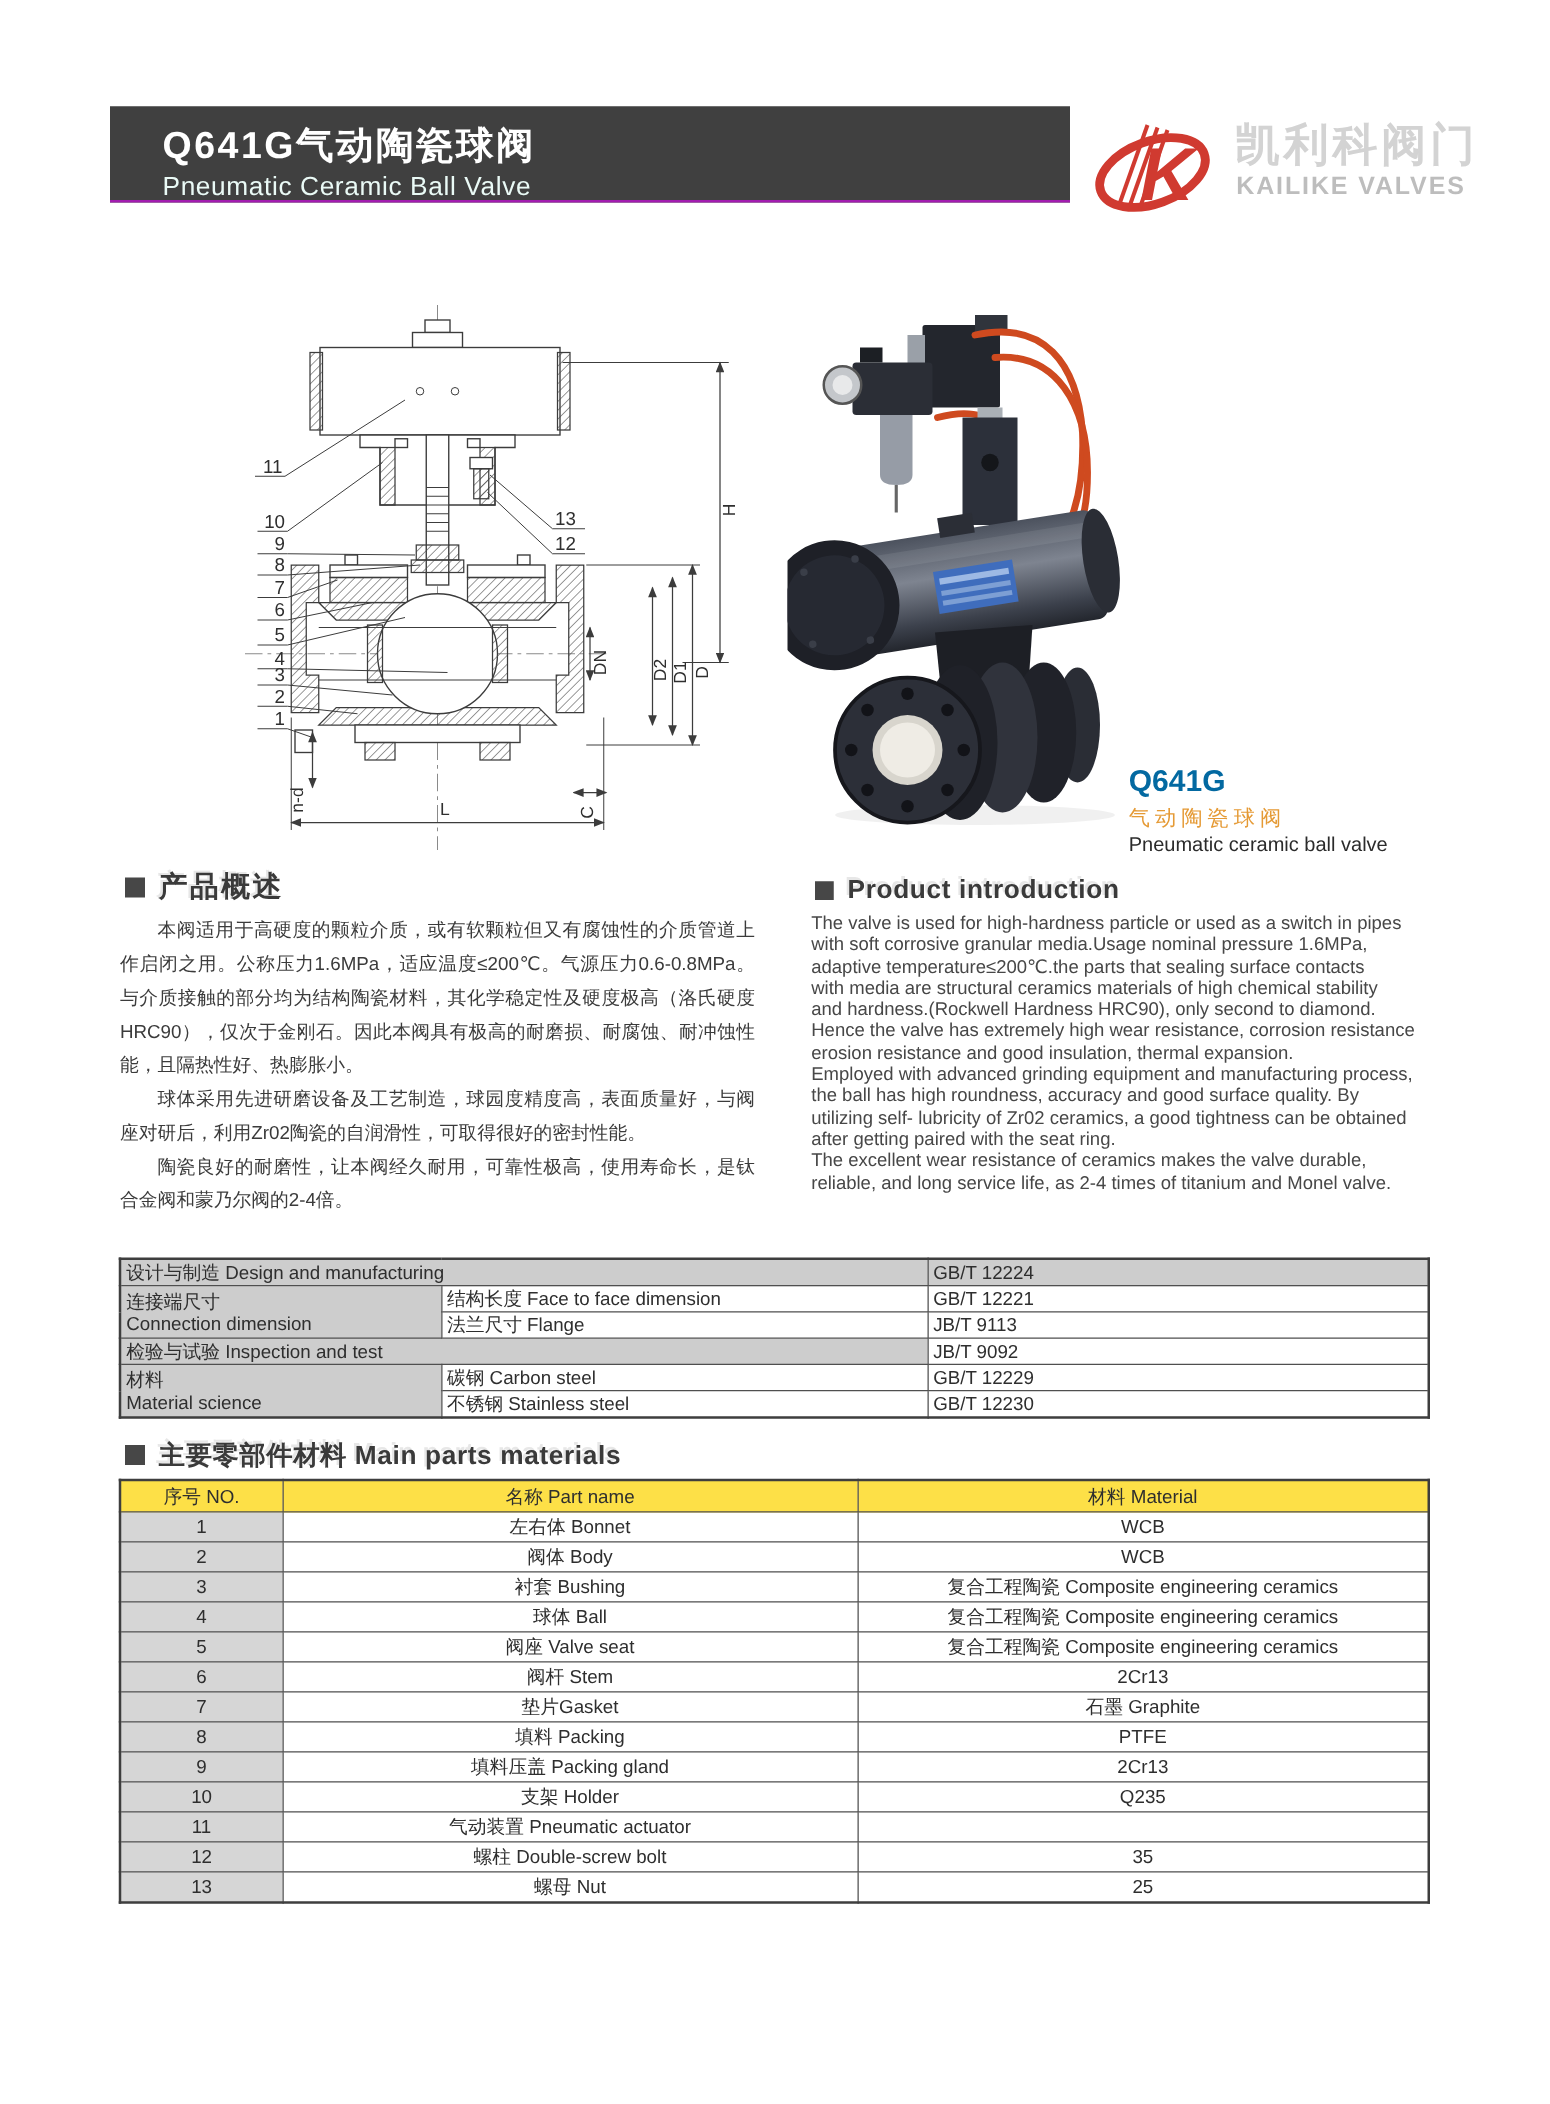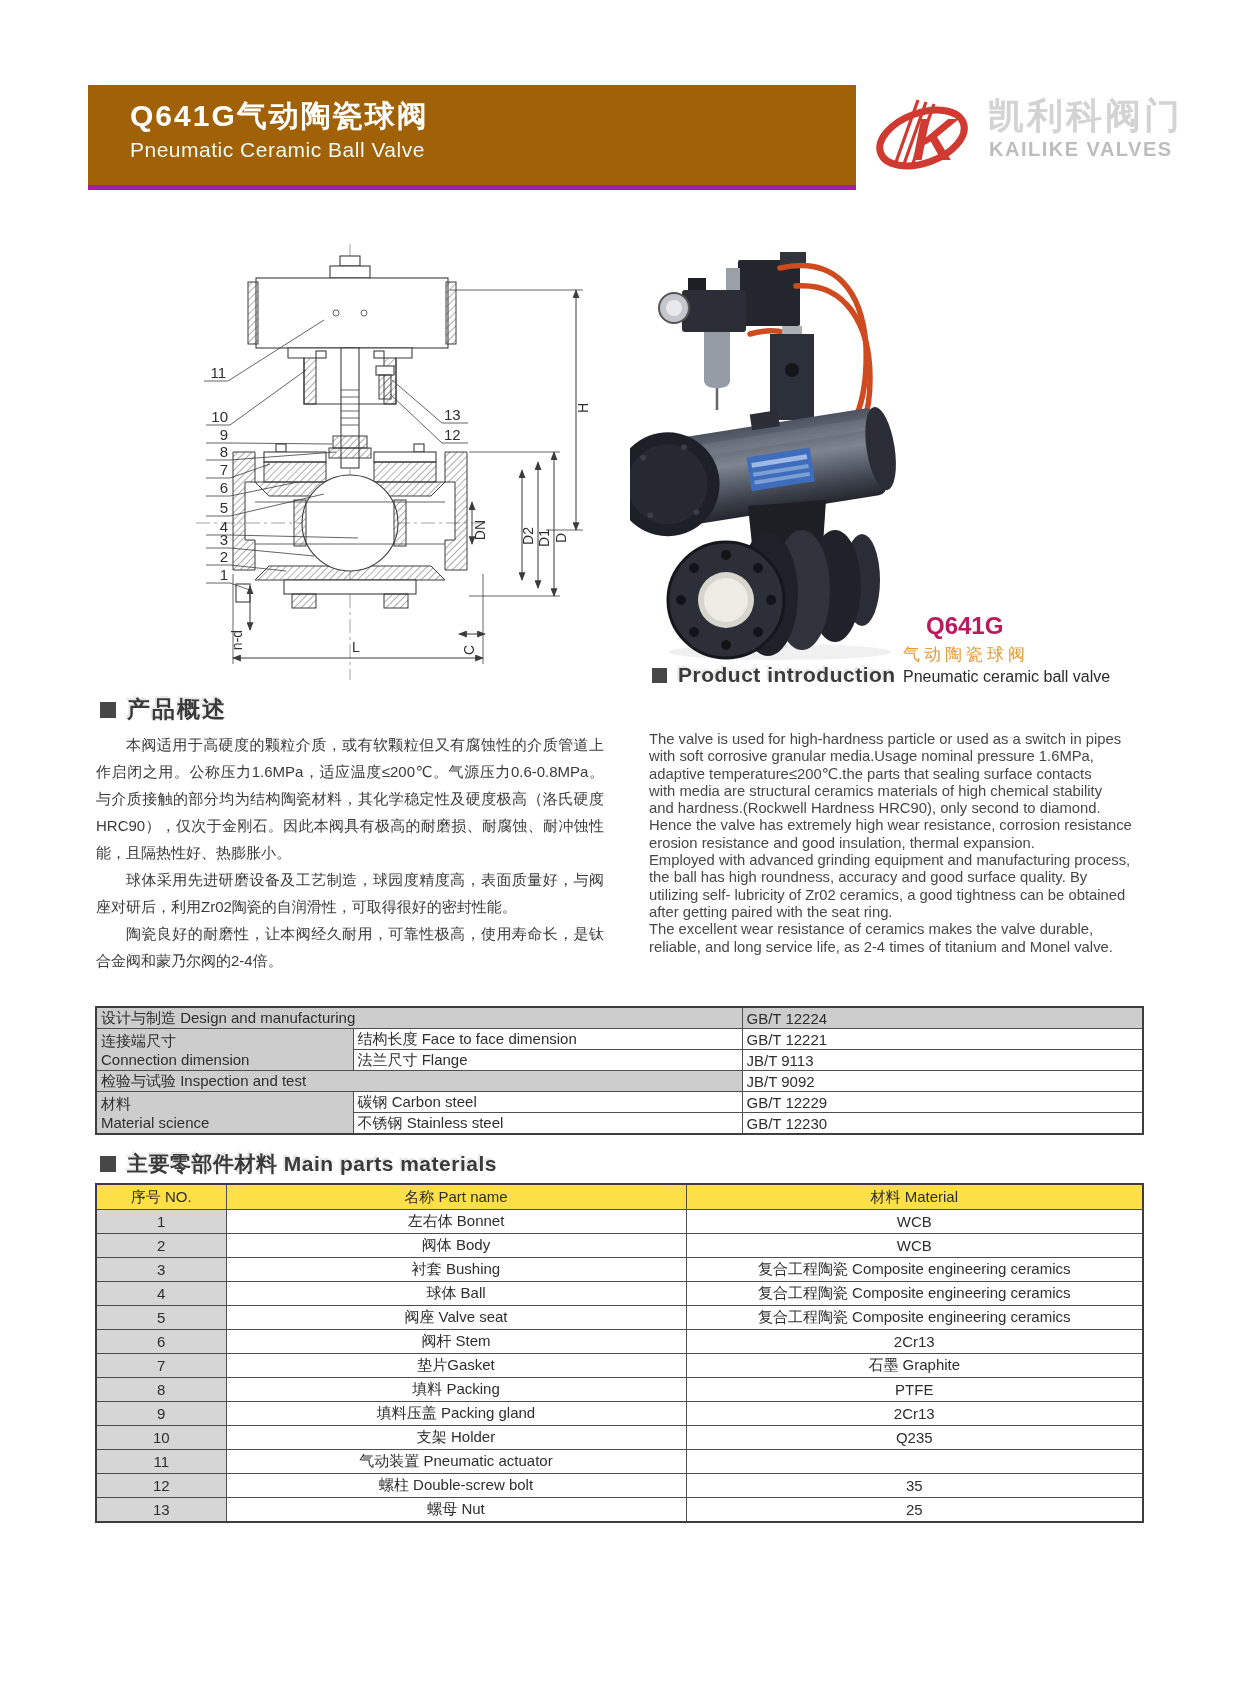--- a/index.html
+++ b/index.html
@@ -1,37 +1,37 @@
 <!DOCTYPE html>
 <html><head>
 <meta charset="utf-8">
 <style>
   html,body{margin:0;padding:0;background:#ffffff;}
   .page{position:relative;width:1240px;height:1683px;background:#fff;overflow:hidden;
         font-family:"Liberation Sans","DejaVu Sans",sans-serif;color:#3c3c3c;}
 
   
-  .banner{position:absolute;left:88px;top:85px;width:768px;height:105px;
-          background:#a16207;border-bottom:5px solid #a21caf;box-sizing:border-box;}
+  .banner{position:absolute;left:88px;top:85px;width:768px;height:77px;
+          background:#404040;border-bottom:2px solid #a21caf;box-sizing:border-box;}
   .banner .t-zh{position:absolute;left:42px;top:11px;font-size:30px;font-weight:bold;
                 color:#ffffff;letter-spacing:2px;}
   .banner .t-en{position:absolute;left:42px;top:53px;font-size:21px;color:#eafaf6;letter-spacing:0.5px;}
 
   .logo{position:absolute;left:866px;top:86px;width:310px;height:96px;}
   .logo svg{position:absolute;left:0;top:2px;}
   .logo .l-zh{position:absolute;left:122px;top:6px;font-size:36px;font-weight:bold;
               color:#d3d3d3;letter-spacing:3px;white-space:nowrap;}
   .logo .l-en{position:absolute;left:123px;top:52px;font-size:20px;font-weight:bold;
               color:#bdbdbd;letter-spacing:1.5px;white-space:nowrap;}
 
   
   .drawing{position:absolute;left:138px;top:240px;width:500px;height:445px;}
   .photo{position:absolute;left:630px;top:238px;width:280px;height:425px;}
   .caption{position:absolute;left:903px;top:612px;}
-  .caption .c-model{font-size:24px;font-weight:bold;color:#be185d;margin-left:23px;}
+  .caption .c-model{font-size:24px;font-weight:bold;color:#0369a1;}
   .caption .c-zh{font-size:17px;color:#e59a35;letter-spacing:4px;margin-top:3px;}
   .caption .c-en{font-size:16px;color:#2b2b2b;margin-top:2px;}
 
   
   .ln{fill:#ffffff;stroke:#3c3c3c;stroke-width:1.1;}
   .hatch{fill:url(#h);stroke:#3c3c3c;stroke-width:1;}
   .thin{fill:none;stroke:#3c3c3c;stroke-width:0.8;}
   .cl{fill:none;stroke:#8a8a8a;stroke-width:0.8;stroke-dasharray:14 4 3 4;}
   .dim{fill:none;stroke:#3c3c3c;stroke-width:1;}
   .co{font-size:15px;fill:#2f2f2f;}
@@ -286,21 +286,21 @@
   <div class="sec" style="left:100px;top:694px;">
     <span class="sq"></span>
     <span class="h h-big">产品概述</span>
   </div>
   <div class="ov-body">
     <p>本阀适用于高硬度的颗粒介质，或有软颗粒但又有腐蚀性的介质管道上作启闭之用。公称压力1.6MPa，适应温度≤200℃。气源压力0.6-0.8MPa。与介质接触的部分均为结构陶瓷材料，其化学稳定性及硬度极高（洛氏硬度HRC90），仅次于金刚石。因此本阀具有极高的耐磨损、耐腐蚀、耐冲蚀性能，且隔热性好、热膨胀小。</p>
     <p>球体采用先进研磨设备及工艺制造，球园度精度高，表面质量好，与阀座对研后，利用Zr02陶瓷的自润滑性，可取得很好的密封性能。</p>
     <p>陶瓷良好的耐磨性，让本阀经久耐用，可靠性极高，使用寿命长，是钛合金阀和蒙乃尔阀的2-4倍。</p>
   </div>
 
-  <div class="sec" style="left:652px;top:663px;">
+  <div class="sec" style="left:652px;top:700px;">
     <span class="sq" style="width:15px;height:15px;"></span>
     <span class="h h-mid">Product introduction</span>
   </div>
   <div class="intro-body">The valve is used for high-hardness particle or used as a switch in pipes
 with soft corrosive granular media.Usage nominal pressure 1.6MPa,
 adaptive temperature≤200℃.the parts that sealing surface contacts
 with media are structural ceramics materials of high chemical stability
 and hardness.(Rockwell Hardness HRC90), only second to diamond.
 Hence the valve has extremely high wear resistance, corrosion resistance
 erosion resistance and good insulation, thermal expansion.

